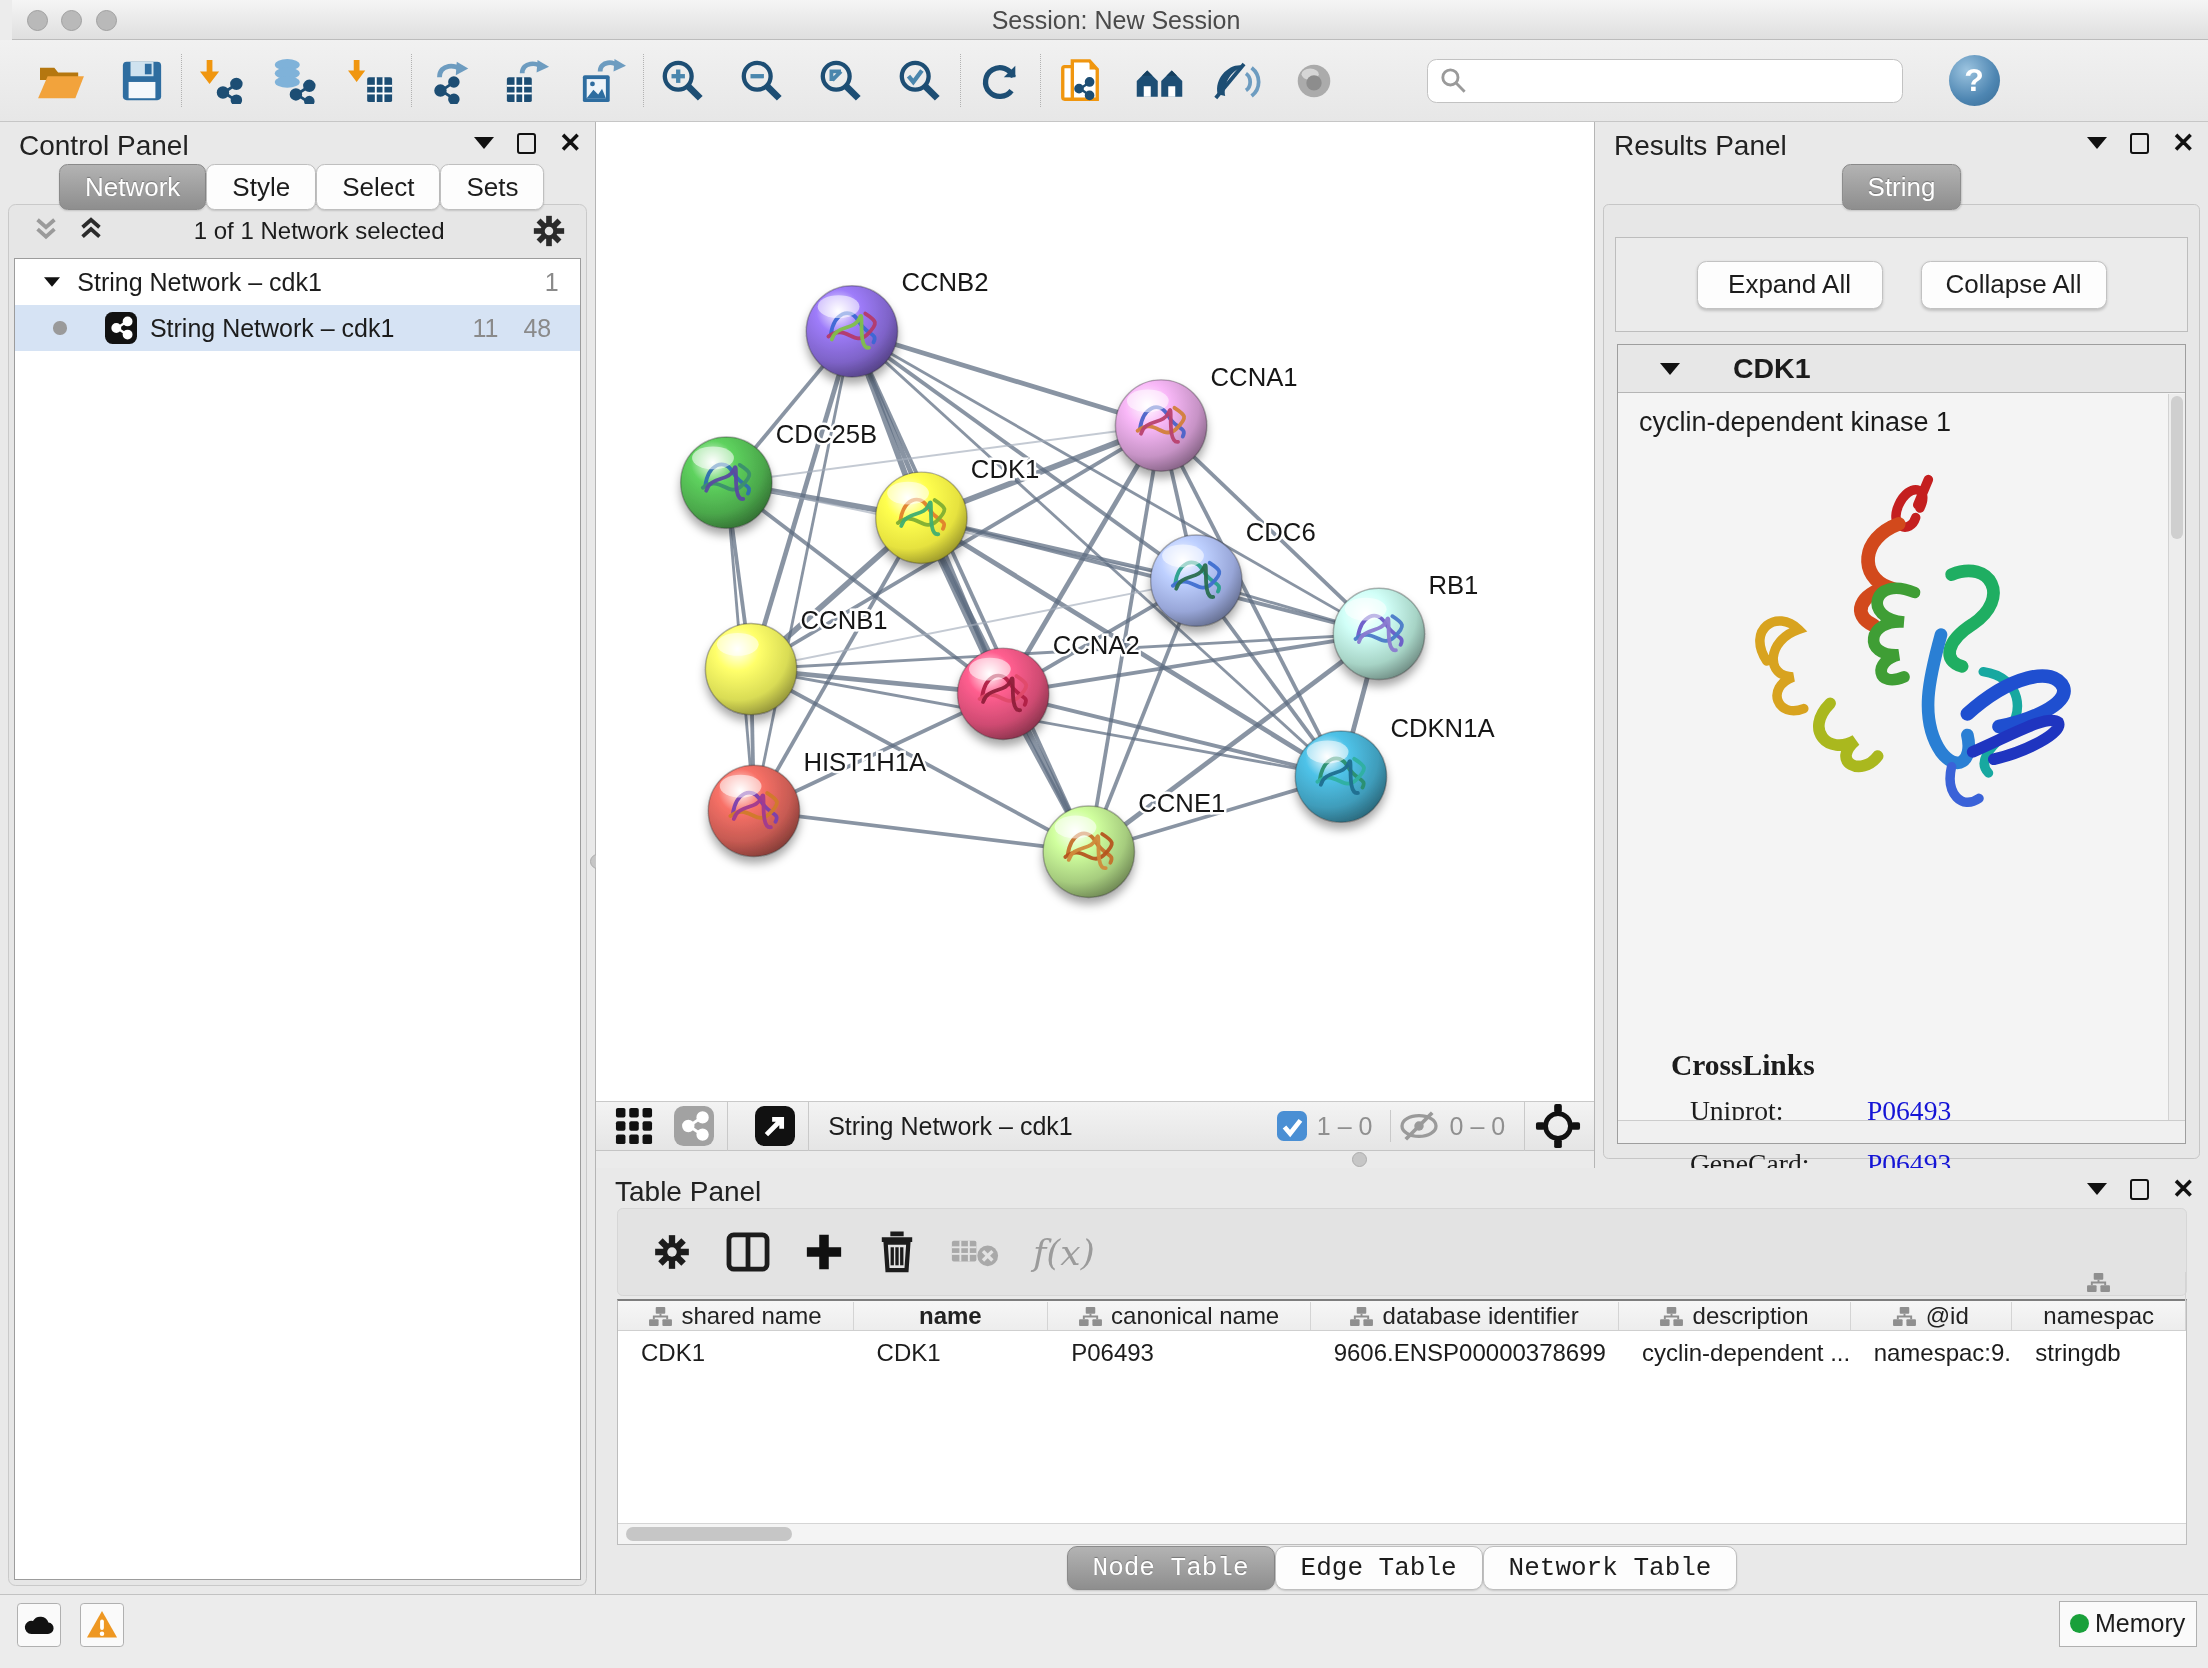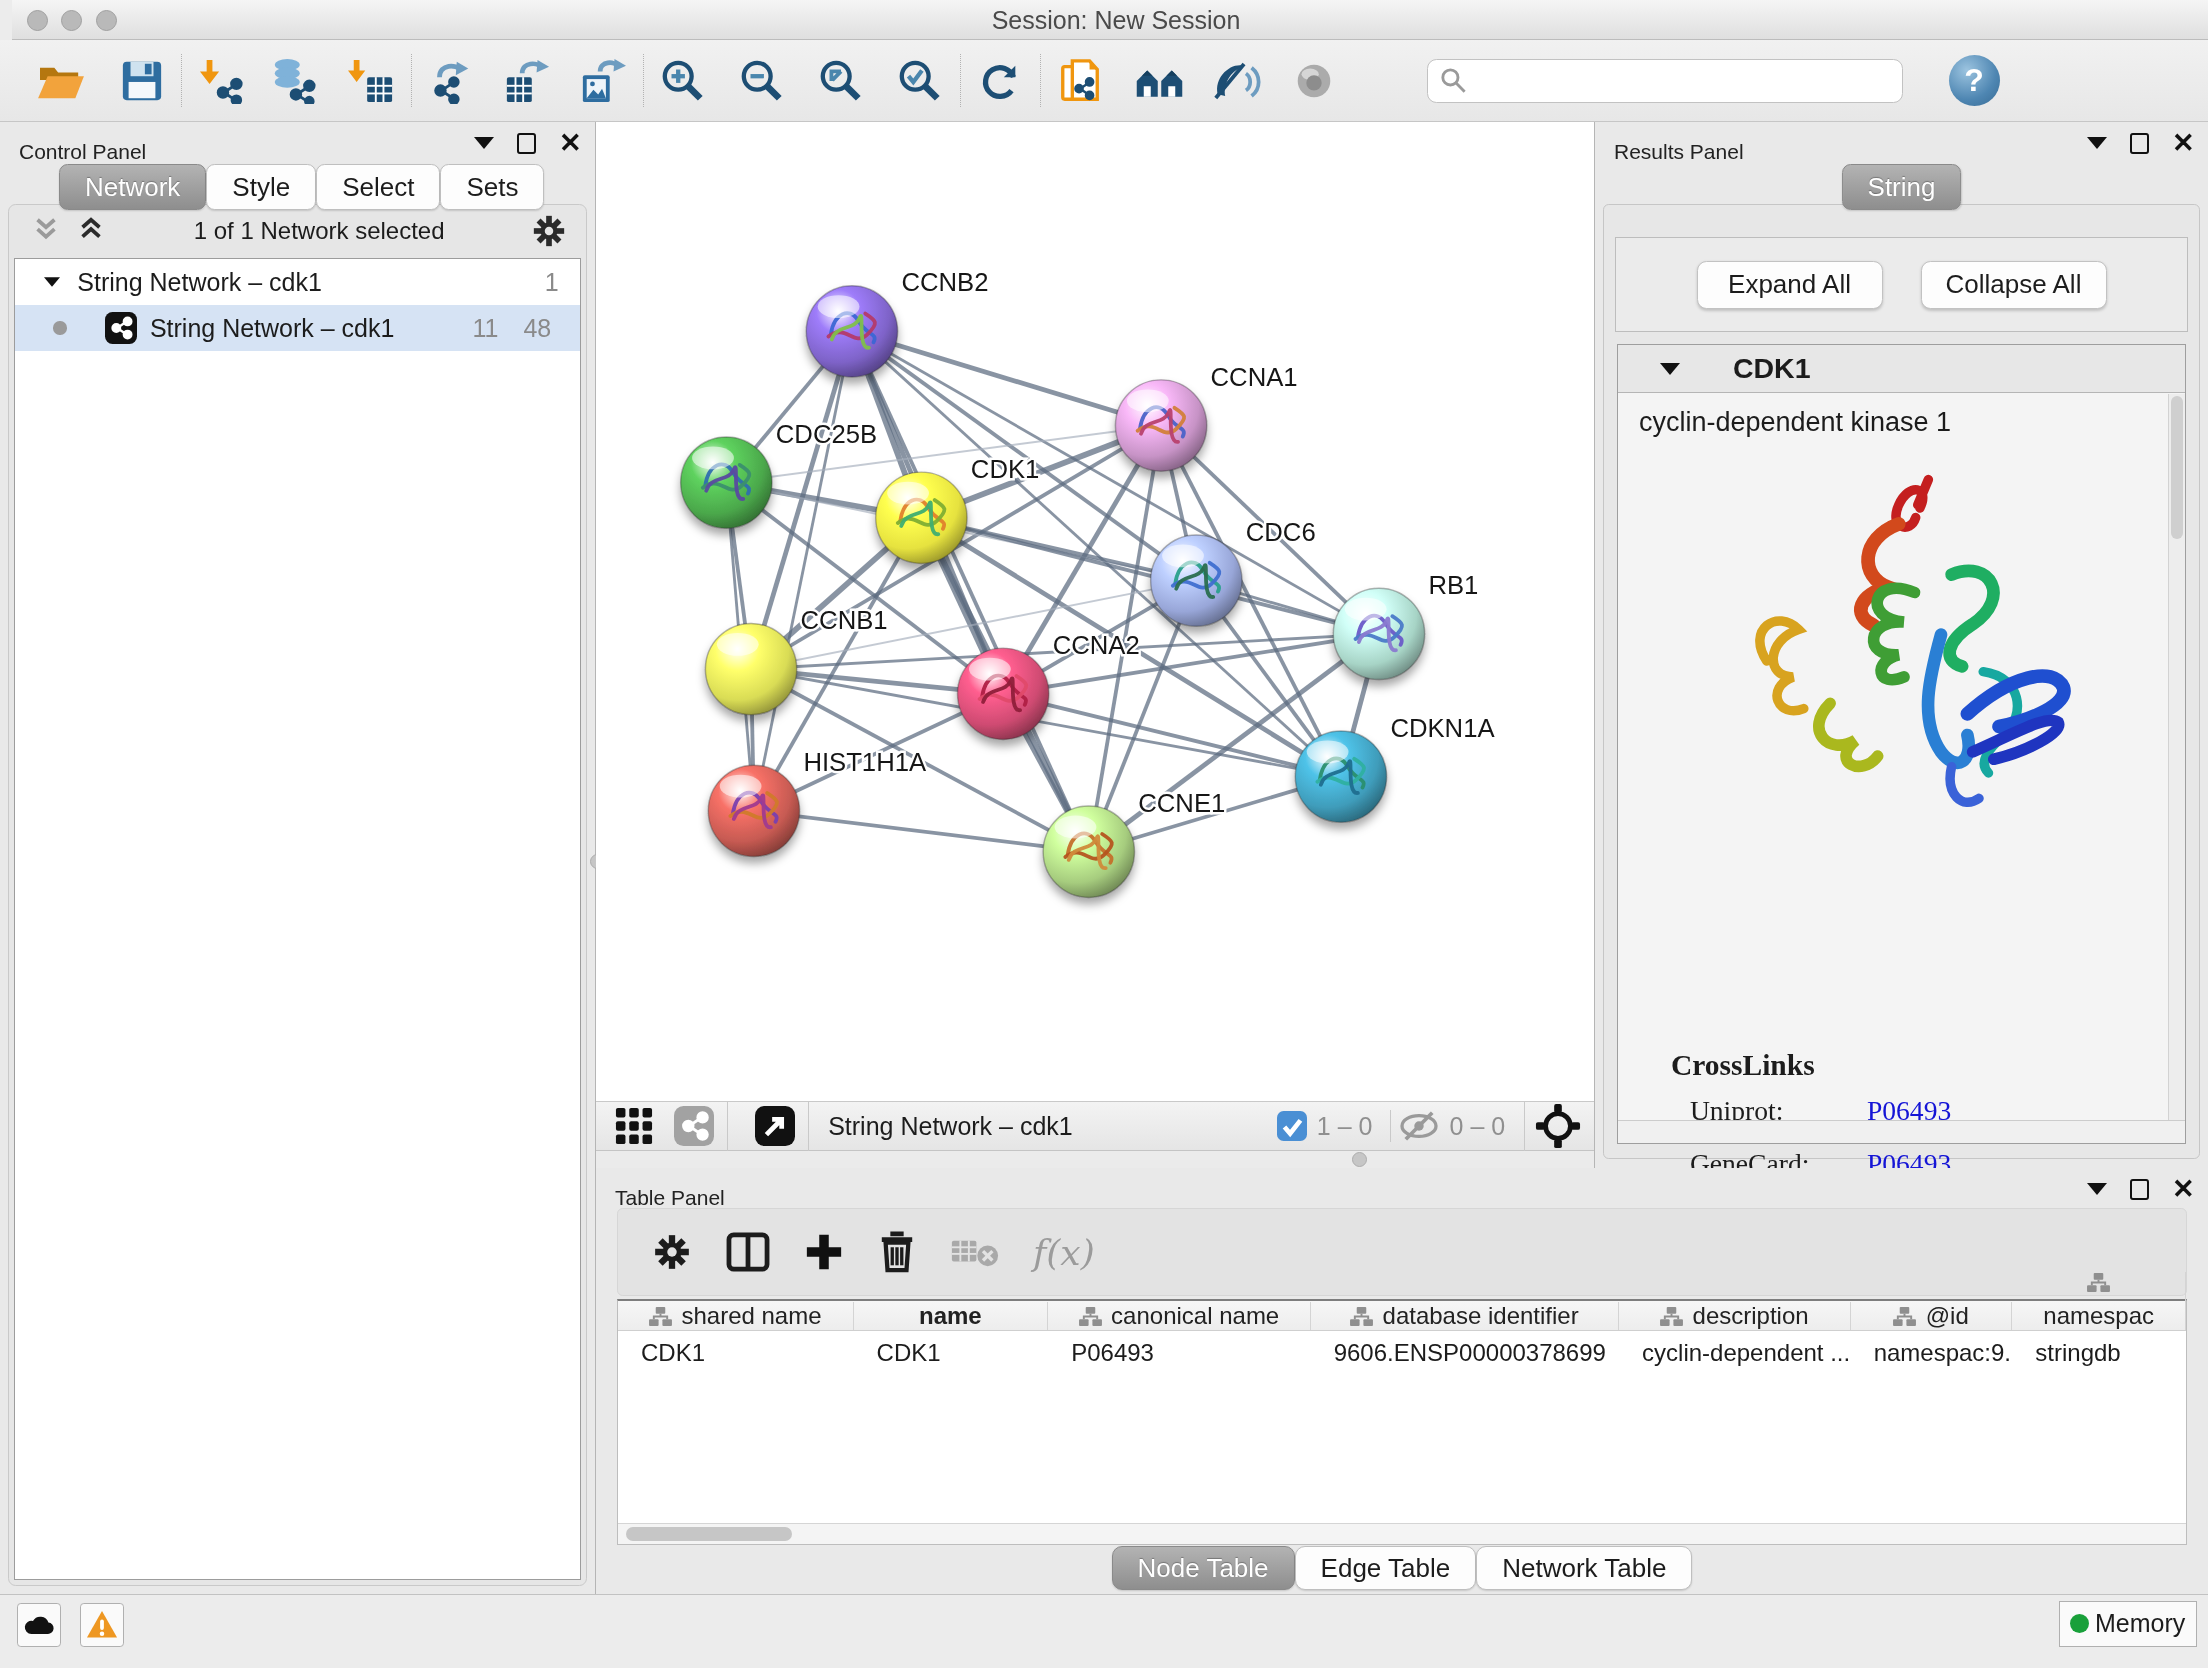--- a/index.html
+++ b/index.html
@@ -21,21 +21,21 @@
   .tbi { width:49px; height:49px; flex:0 0 auto; display:flex; align-items:center; justify-content:center; }
   .tbsep { width:0; height:53px; border-left:1.9px dotted #b2b2b2; margin:0 15px; flex:0 0 auto; }
   #search-wrap { margin-left:88px; width:476px; height:44px; background:#fff;
     border:1.9px solid #c2c2c2; border-radius:9.5px; display:flex; align-items:center; padding-left:11.4px; }
   #help-btn { margin-left:46px; width:51px; height:51px; border-radius:50%;
     background:radial-gradient(circle at 35% 30%, #9cc4e0, #4e86b2 60%, #376a93);
     color:#fff; font-size:32px; font-weight:bold; display:flex; align-items:center; justify-content:center; }
 
   
   .panel-head { position:absolute; left:0; right:0; top:0; height:38px; }
-  .panel-title { position:absolute; left:19px; top:18px; font-size:21px; color:#222; }
+  .panel-title { position:absolute; left:19px; top:8px; font-size:28px; color:#222; }
   .panel-btns { position:absolute; right:13.3px; top:7.6px; display:flex; gap:23px; align-items:center; }
   .pb { font-size:21px; color:#111; line-height:1; }
   .pb.square { width:19px; height:21px; border:2.9px solid #111; border-radius:2.9px; }
   .pb.x { font-size:27px; font-weight:bold; }
   .tri-down { width:0; height:0; border-left:10.5px solid transparent; border-right:10.5px solid transparent; border-top:12.4px solid #111; }
 
   .tab { height:46px; border:1px solid #bfbfbf; background:#fdfdfd; border-radius:8.6px;
     display:flex; align-items:center; justify-content:center; font-size:26px; padding:0 25px;
     box-shadow:0 1px 1.9px rgba(0,0,0,.15); }
   .tab.sel { background:linear-gradient(#b3b3b3,#8e8e8e); color:#fff; border-color:#8a8a8a;
@@ -102,21 +102,21 @@
   #tp-table { position:absolute; left:21px; right:21px; top:131px; bottom:49px;
     background:#fff; border:1px solid #bdbdbd; border-top:2.9px solid #7d7d7d; }
   #tp-header { display:flex; height:30px; background:linear-gradient(#f6f6f6,#ededed); border-bottom:1px solid #cfcfcf;align-items:flex-end; }
   .th { display:flex; align-items:center; justify-content:center; gap:9.5px;
     font-size:24px; color:#222; border-right:1px solid #d4d4d4; overflow:hidden; }
   #tp-row { display:flex; height:44px; background:#fff; }
   .td { font-size:24px; display:flex; align-items:center; padding-left:23px; overflow:hidden; white-space:nowrap; }
   #tp-hscroll { position:absolute; left:0; right:0; bottom:0; height:21px; background:#f4f4f4; border-top:1px solid #d5d5d5; }
   #tp-hscroll .thumb { position:absolute; left:7.6px; top:2.9px; width:166px; height:14.3px; border-radius:7.6px; background:#c6c6c6; }
   #tp-tabs { position:absolute; left:0; right:0; bottom:1.9px; height:46px; display:flex; justify-content:center; }
-  #tp-tabs .tab { border-radius:10px; height:44px; }
+  #tp-tabs .tab { border-radius:10px; height:44px;font-family:Liberation Mono, monospace; }
 
   
   #bottombar { position:absolute; left:0; top:1594px; width:2208px; height:74px;
     background:#ececec; border-top:1.9px solid #c2c2c2; }
   .bb-btn { position:absolute; top:7.6px; width:44px; height:44px; background:#fafafa;
     border:1.9px solid #b0b0b0; border-radius:3.8px; display:flex; align-items:center; justify-content:center; }
   #memory-btn { position:absolute; right:11.4px; top:5.7px; width:138px; height:46px; background:#fafafa;
     border:1.9px solid #b0b0b0; display:flex; align-items:center; justify-content:center; gap:6px; font-size:25px; }
   #memory-dot { width:19px; height:19px; border-radius:50%; background:#19a03a; }
 

